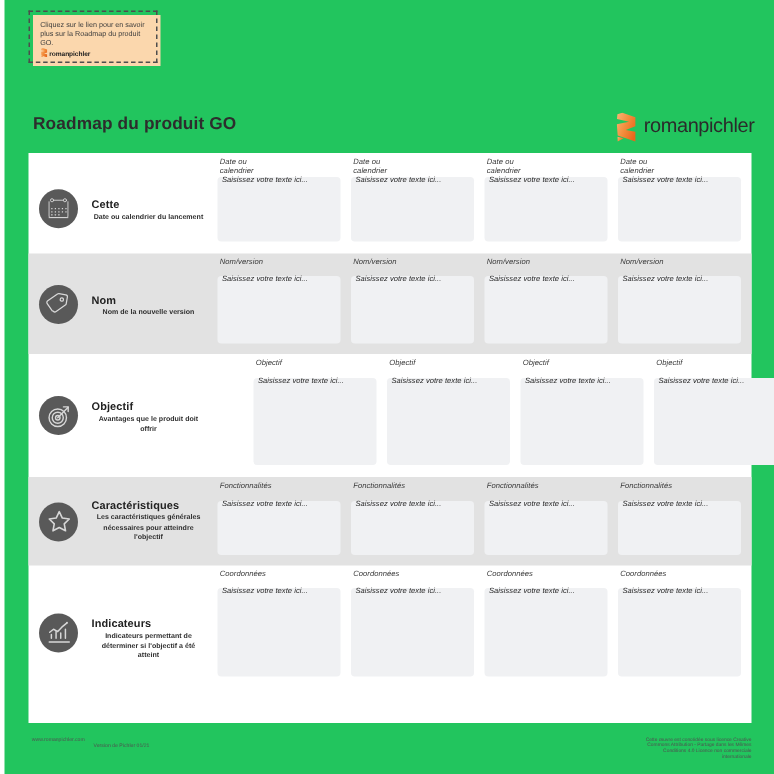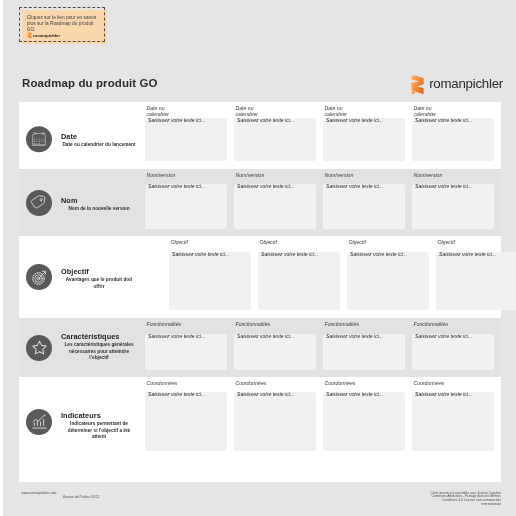--- a/index.html
+++ b/index.html
@@ -5,21 +5,21 @@
   * { box-sizing: border-box; margin: 0; padding: 0; }
   html, body { width: 516px; height: 516px; }
   body {
     background: #ffffff;
     font-family: "Liberation Sans", sans-serif;
     overflow: hidden;
   }
   #page {
     position: absolute;
     left: 3px; top: 0; width: 513px; height: 516px;
-    background: #e5e5e5;
+    background: #22c55e;
     overflow: hidden;
   }
   
   #callout {
     position: absolute;
     left: 16.1px; top: 7px; width: 85.6px; height: 34.5px;
   }
   #callout-border {
     position: absolute; left: 0; top: 0; right: 0; bottom: 0;
     border: 1.1px dashed #4d4d4d; z-index: 3; pointer-events: none;
@@ -181,21 +181,21 @@
                 <rect x="15.7" y="19.2" width="1.7" height="1.7" rx="0.3"></rect>
                 <rect x="20.4" y="19.2" width="1.7" height="1.7" rx="0.3"></rect>
                 <rect x="25.1" y="19.2" width="1.7" height="1.7" rx="0.3"></rect>
    <rect x="6.3" y="23.4" width="1.7" height="1.7" rx="0.3"></rect>
                 <rect x="11.0" y="23.4" width="1.7" height="1.7" rx="0.3"></rect>
                 <rect x="15.7" y="23.4" width="1.7" height="1.7" rx="0.3"></rect>
    </g>
             </svg>
           </div>
           <div class="rtext">
-            <div class="rtitle">Date</div>
+            <div class="rtitle">Cette</div>
             <div class="rsub">Date ou calendrier du lancement</div>
           </div>
         </div>
         <div class="cells">
       <div class="cell">
         <div class="chead">Date ou
 calendrier</div>
         <div class="cbox">Saisissez votre texte ici...</div>
       </div>
 

